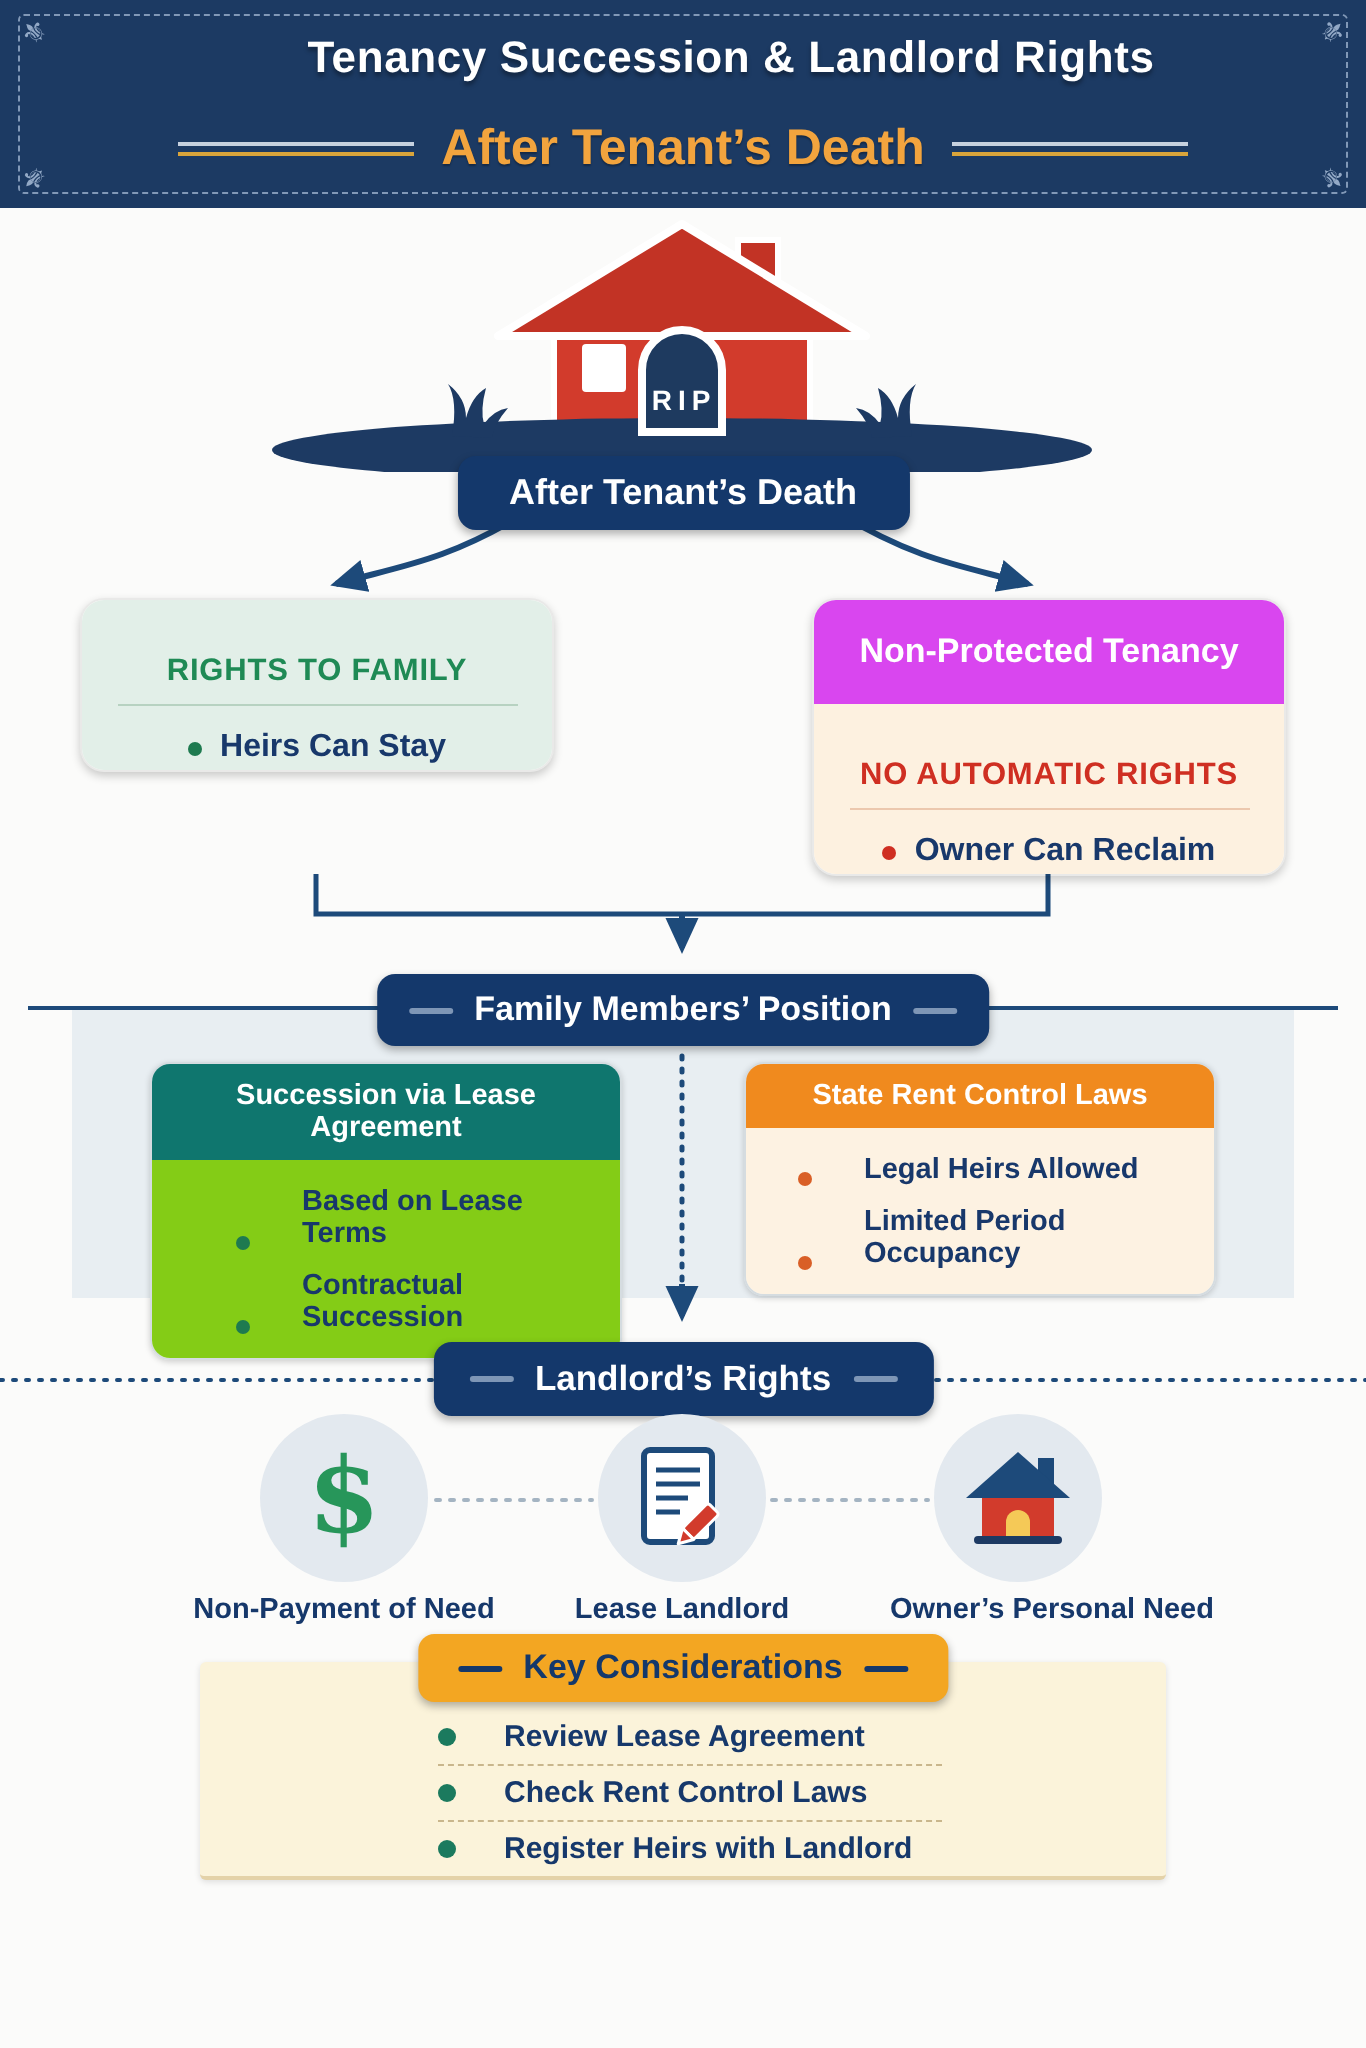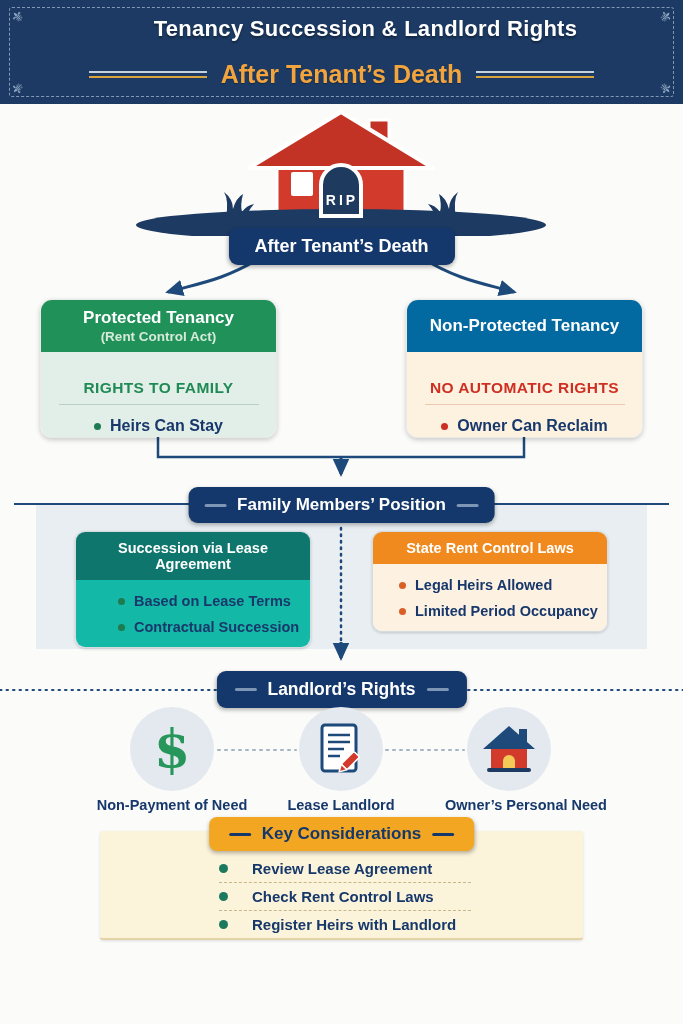--- a/index.html
+++ b/index.html
@@ -47,21 +47,21 @@
   .content { position:absolute; z-index:2; }
 
   
   .box { position:absolute; width:237px; border-radius:12px; overflow:hidden;
          box-shadow:0 2px 5px rgba(0,0,0,.2); border:1px solid rgba(0,0,0,.07); z-index:2; }
   .box-left  { left:40px;  top:299px; }
   .box-right { left:406px; top:299px; }
   .box-header { height:52px; display:flex; flex-direction:column; justify-content:center;
                 align-items:center; text-align:center; }
   .box-header.green  { background:#21915a; }
-  .box-header.orange { background:#0369a1; }
+  .box-header.orange { background:#d946ef; }
   .box-title { color:#fff; font-size:17px; font-weight:bold; }
   .box-subtitle { color:#d5ead9; font-size:13.5px; font-weight:bold; margin-top:1px; }
   .box-body { height:85px; text-align:center; padding-top:11px; }
   .box-body.mint  { background:#e2efe8; }
   .box-body.cream { background:#fdf1e0; }
   .box-heading { font-size:15.5px; font-weight:bold; letter-spacing:.4px;margin-top:16px; }
   .box-heading.green-text { color:#1f8a55; }
   .box-heading.red-text   { color:#cf2f22; }
   .box-divider { width:200px; margin:7px auto 0; border-top:1.5px solid #b7d2c1; }
   .box-divider.warm { border-top-color:#ecc8ae; }
@@ -76,23 +76,23 @@
   
   .family-band { position:absolute; left:36px; top:503px; width:611px; height:146px;
                  background:#e8eef2; z-index:0; }
   .subbox { position:absolute; top:531px; width:236px; border-radius:10px; overflow:hidden;
             box-shadow:0 1px 3px rgba(0,0,0,.18); border:1px solid #d5dce0; z-index:2; }
   .subbox-left  { left:75px; }
   .subbox-right { left:372px; }
   .subbox-header { padding:8px 4px; text-align:center; color:#fff;
                    font-size:14.5px; font-weight:bold; }
   .subbox-body { padding:13px 8px 12px 26px; }
-  .subbox-body.gray { background:#14b8a6;padding-left:42px; }
+  .subbox-body.gray { background:#84cc16;padding-left:42px; }
   .subbox-body.cream{ background:#fdf2e2; }
-  .subbox-item { display:flex; align-items:center; gap:9px; margin-bottom:10px; }
+  .subbox-item { display:flex; align-items:flex-end; gap:26px; margin-bottom:10px; }
   .subbox-item:last-child { margin-bottom:0; }
   .subbox-item .bullet-text { font-size:14.5px; }
 
   
   .circle { position:absolute; top:707px; width:84px; height:84px; border-radius:50%;
             background:#e3e9ef; display:flex; align-items:center; justify-content:center; z-index:2; }
   .c1 { left:130px; } .c2 { left:299px; } .c3 { left:467px; }
   .dollar-glyph { font-family:"DejaVu Serif",serif; font-size:52px; font-weight:bold;
                   color:#27965a; line-height:1; }
   .icon-label { position:absolute; top:797px; width:200px; text-align:center;
@@ -163,24 +163,20 @@
       <path d="M190,110 V79 A20,20 0 0 1 230,79 V110 Z" fill="#1e3a5f" stroke="#fff" stroke-width="4"></path>
       <text x="211" y="99" text-anchor="middle" font-size="14" font-weight="bold" letter-spacing="3" fill="#ffffff">RIP</text>
     </svg>
   </div>
 
   <div class="pill pill-root content">
     <span>After Tenant’s Death</span>
   </div>
 
   <div class="box box-left">
-    <div class="box-header green">
-      <div class="box-title">Protected Tenancy</div>
-      <div class="box-subtitle">(Rent Control Act)</div>
-    </div>
     <div class="box-body mint">
       <div class="box-heading green-text">RIGHTS TO FAMILY</div>
       <div class="box-divider"></div>
       <div class="bullet-row">
         <span class="dot green"></span>
         <span class="bullet-text">Heirs Can Stay</span>
       </div>
     </div>
   </div>
 

